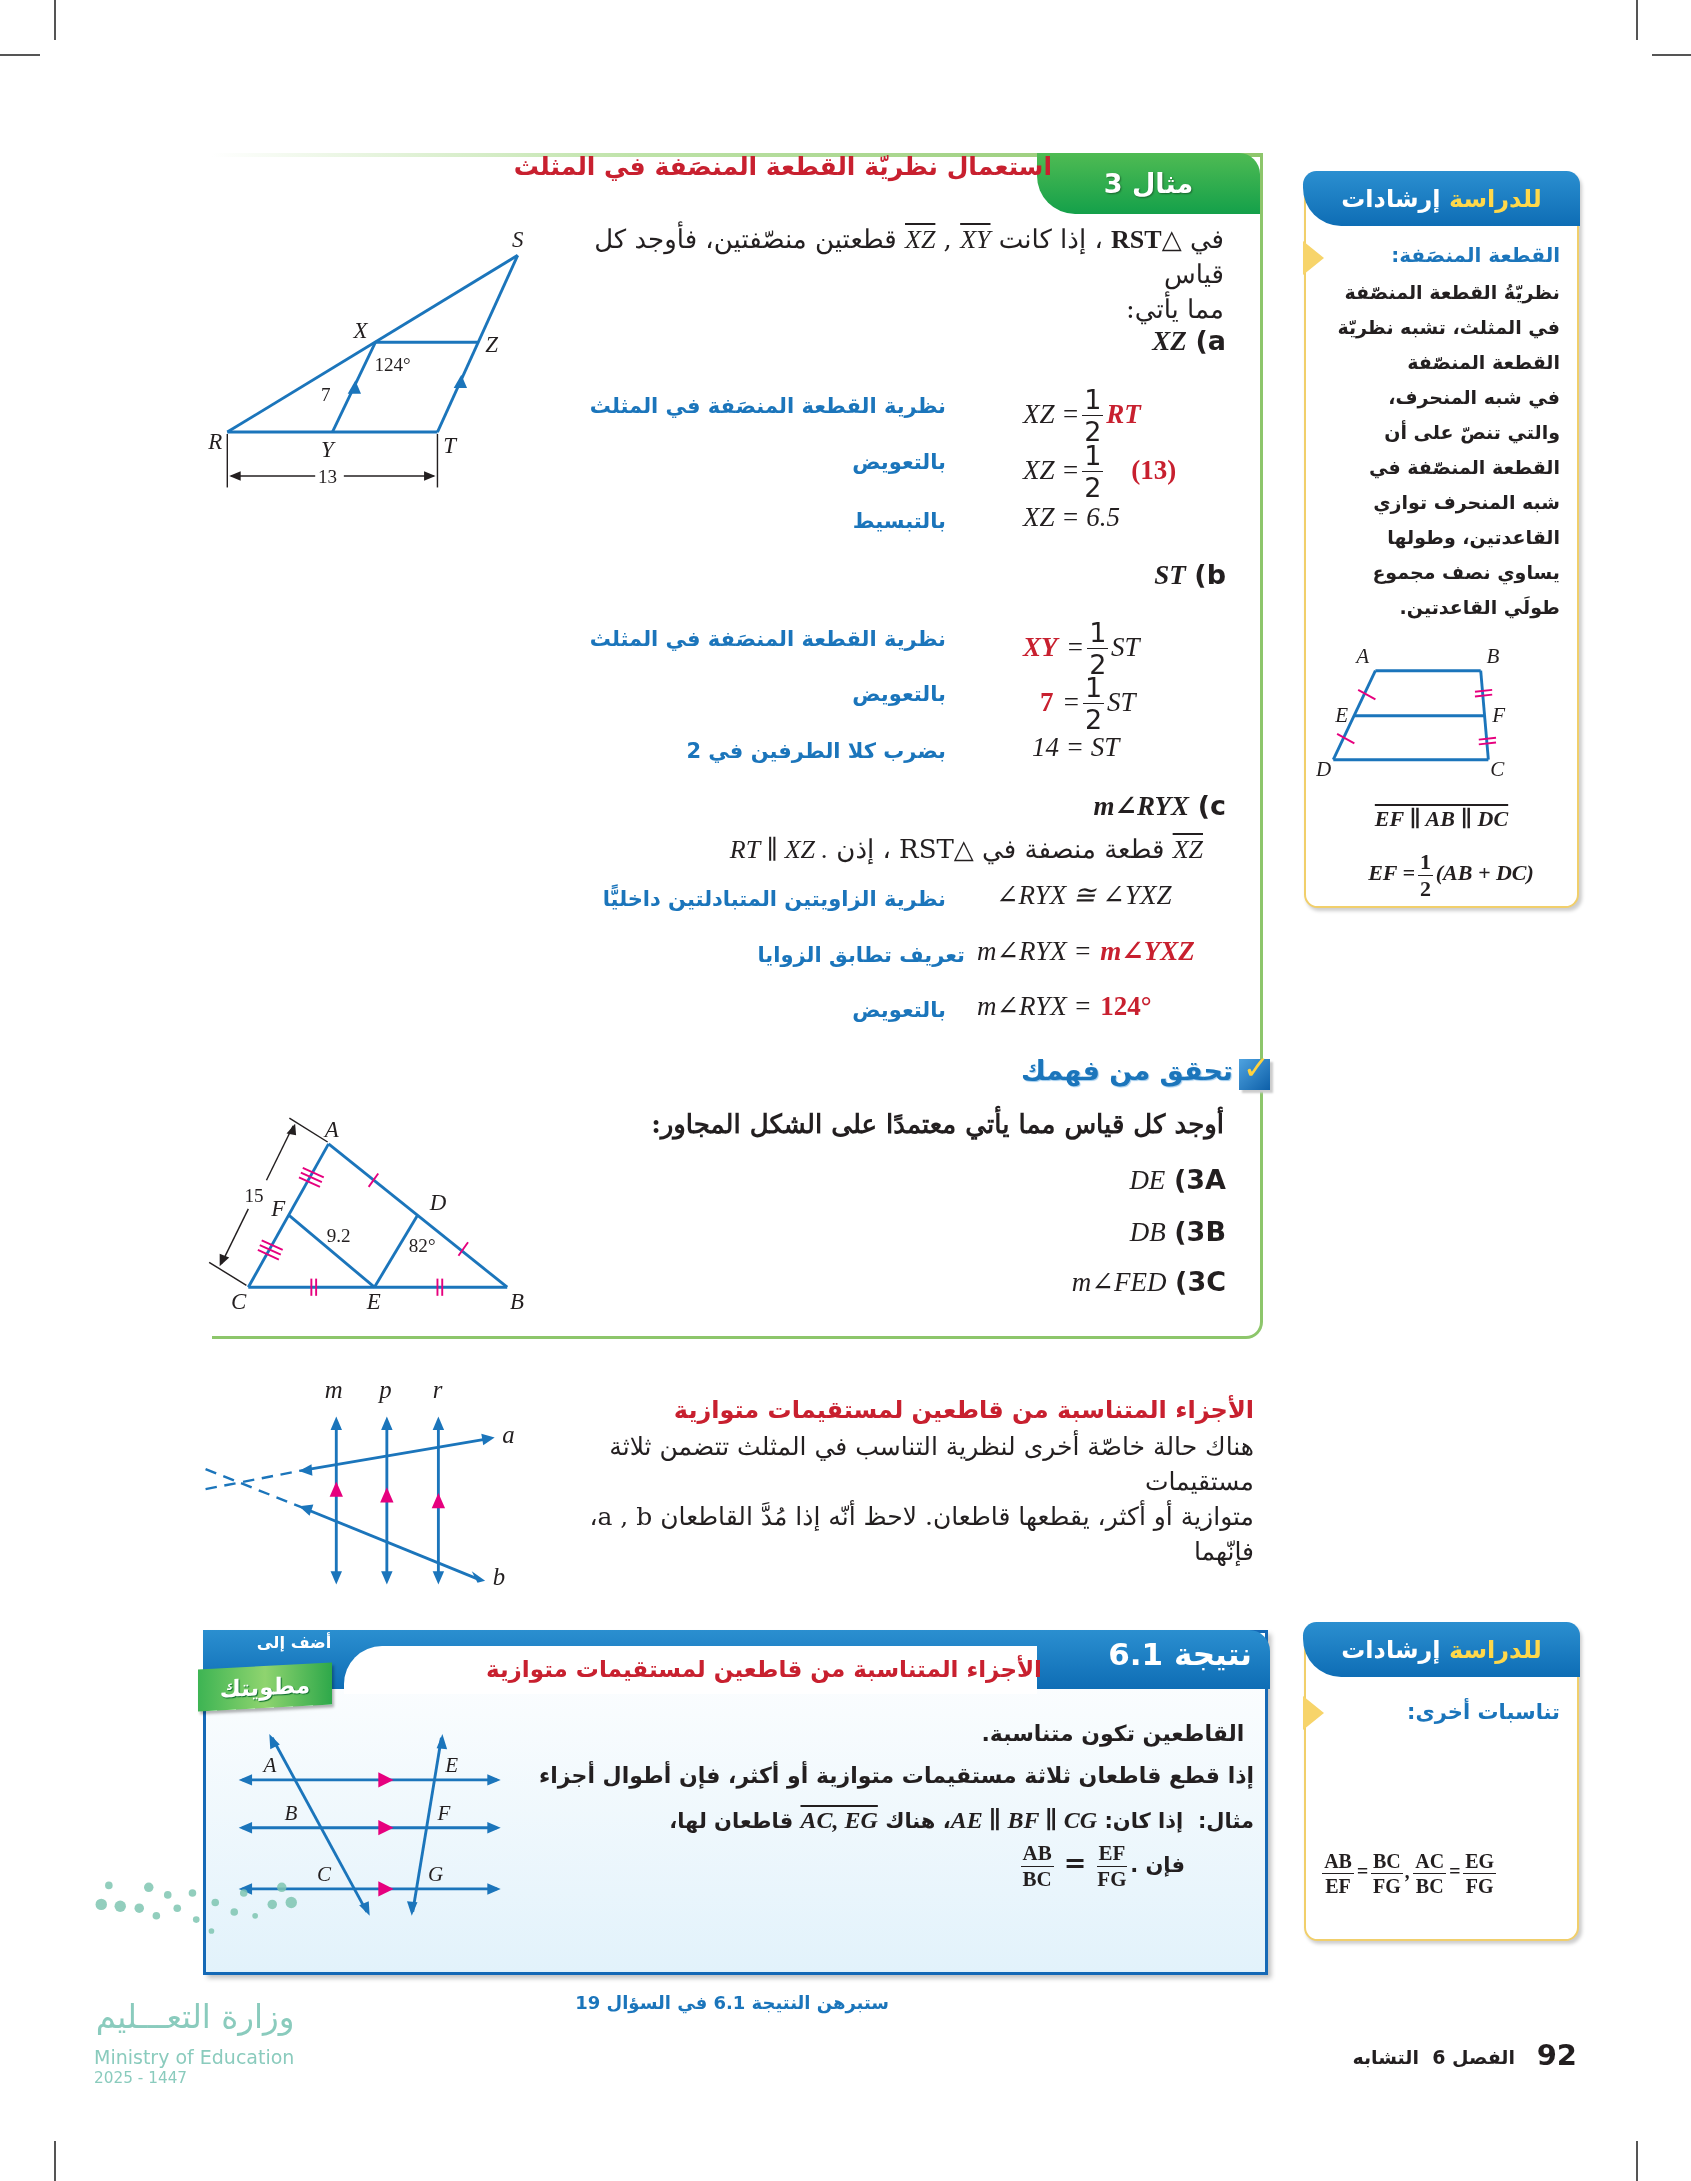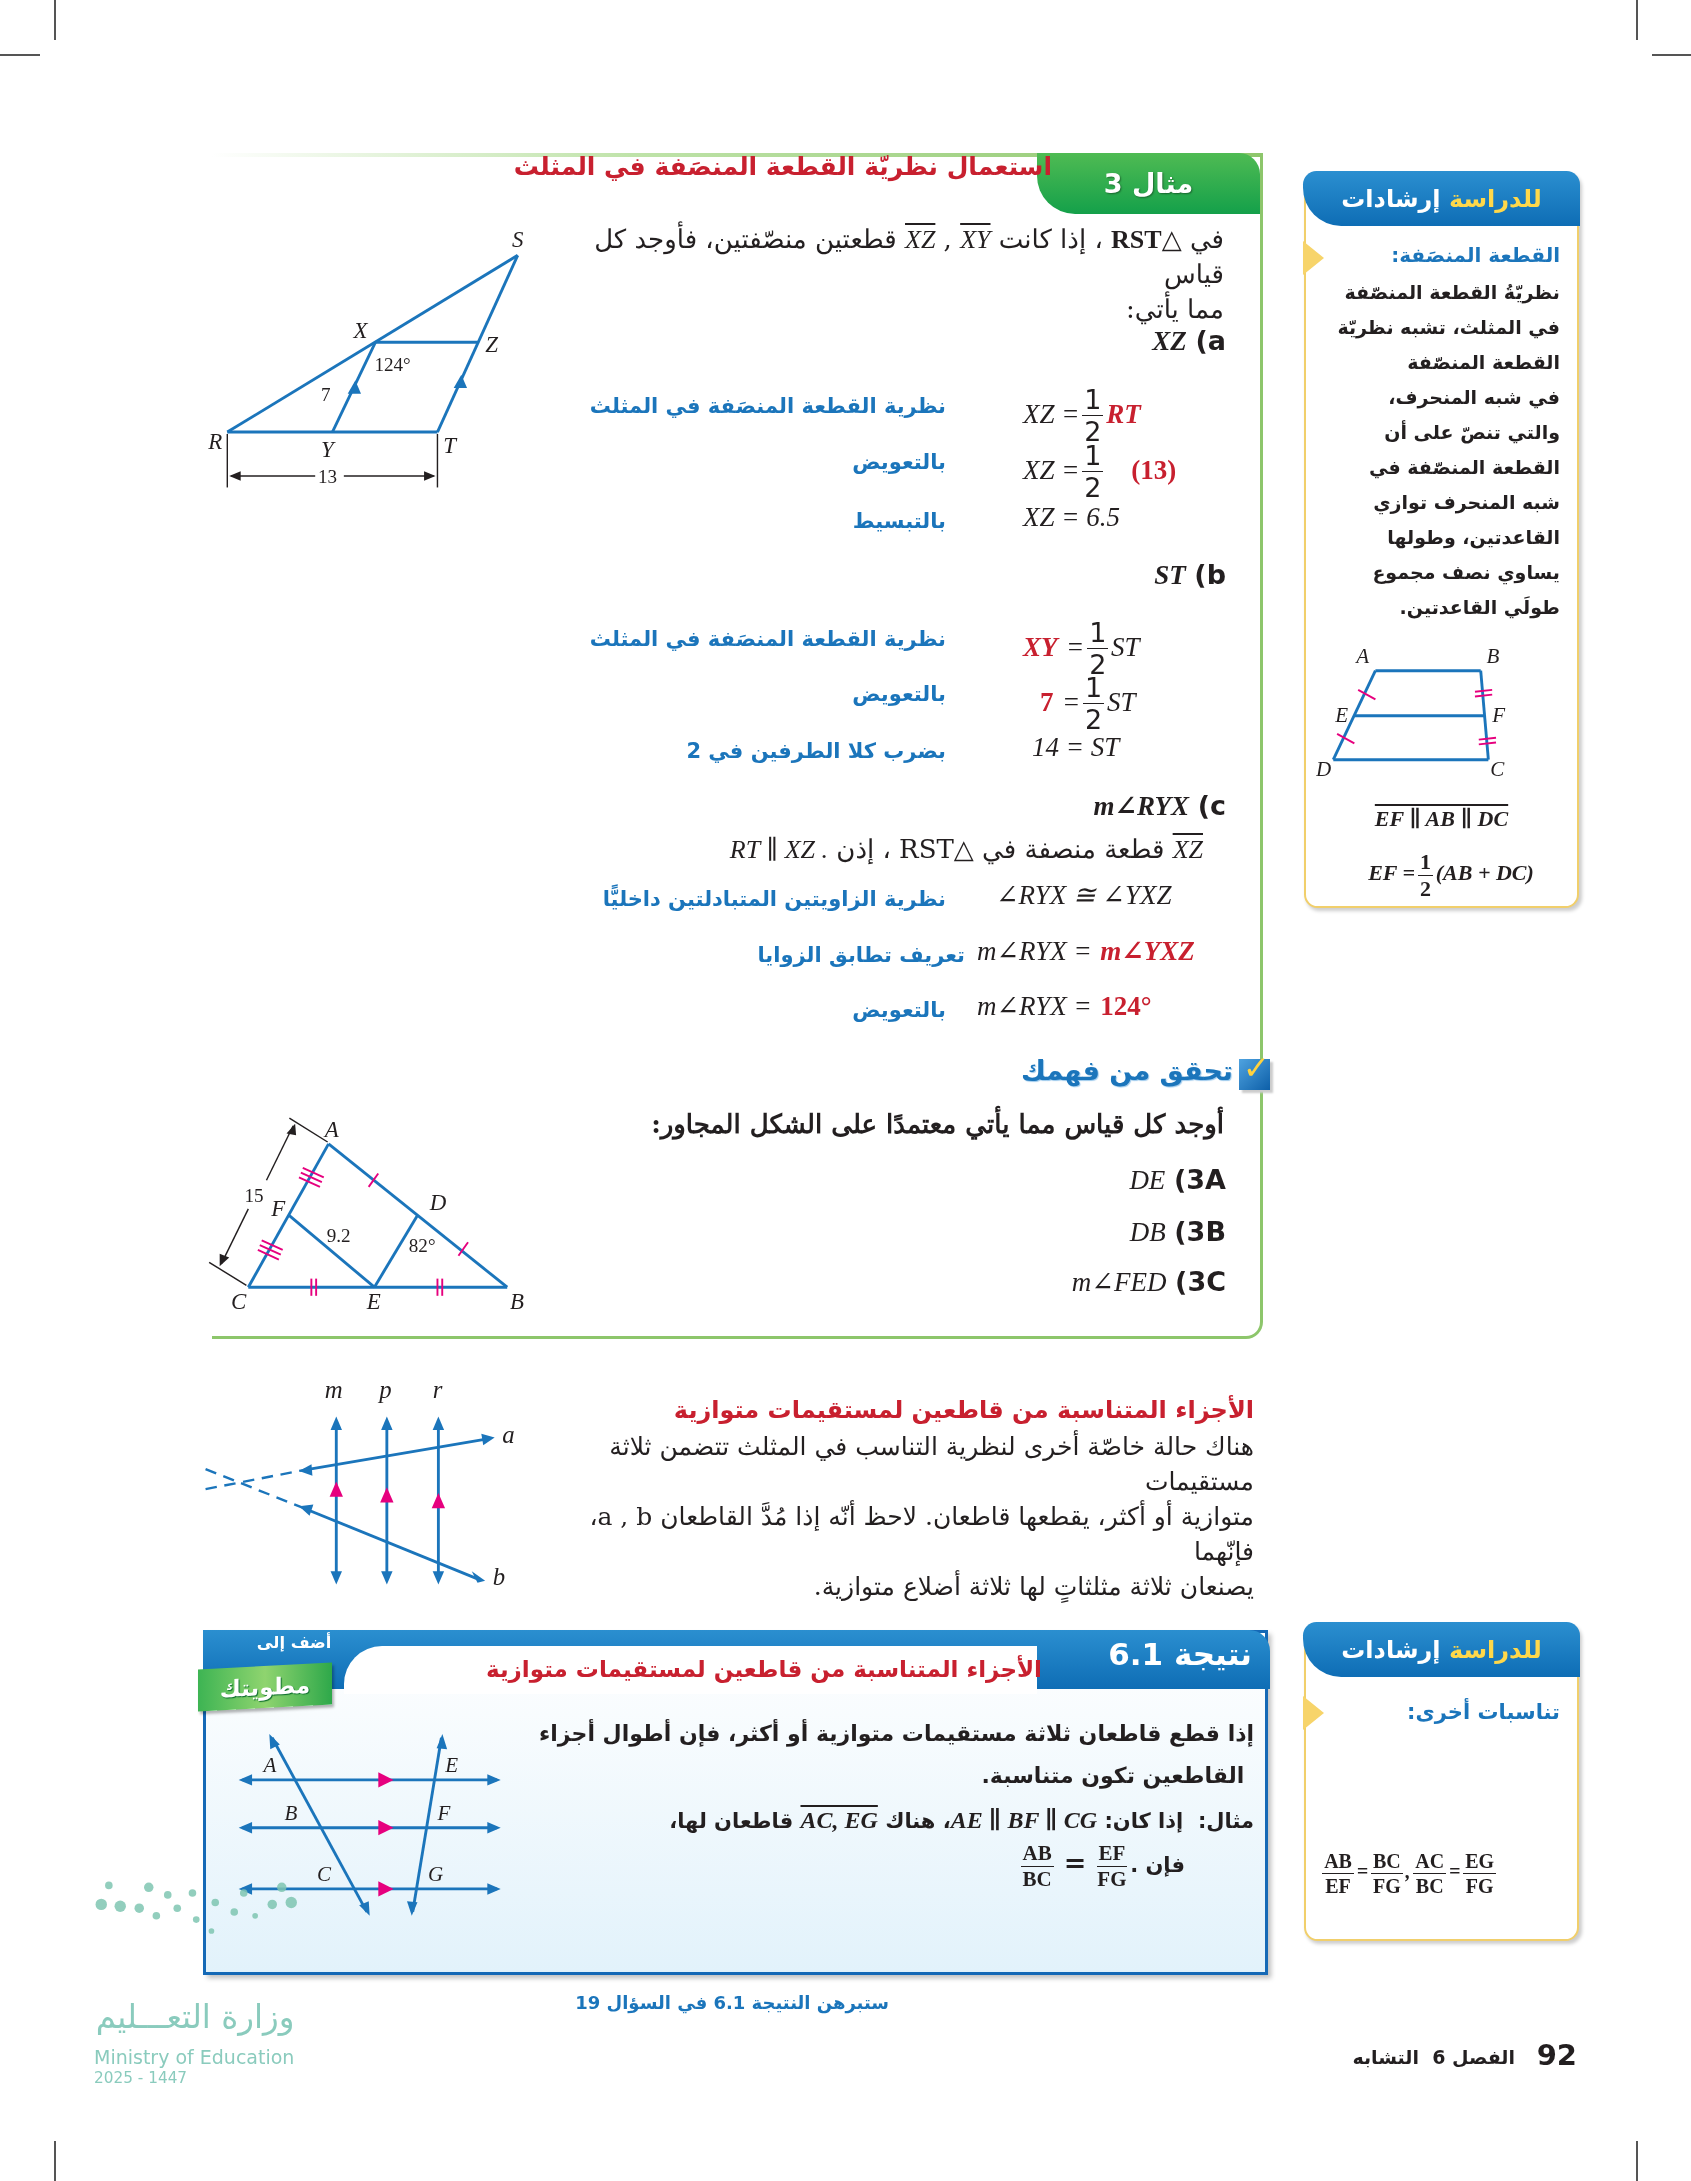--- a/index.html
+++ b/index.html
@@ -222,21 +222,20 @@
     <text x="56" y="158">15</text>
     <text x="142" y="200">9.2</text>
     <text x="228" y="210">82°</text>
   </g>
 </svg>
 
 <div class="abs" style="right:438px; top:1396px; font-size:24px; font-weight:bold; color:#c8202f; direction:rtl;">الأجزاء المتناسبة من قاطعين لمستقيمات متوازية</div>
 <div class="abs body-text" style="right:438px; top:1429px; width:726px; font-size:25px;">
   <div>هناك حالة خاصّة أخرى لنظرية التناسب في المثلث تتضمن ثلاثة مستقيمات</div>
   <div>متوازية أو أكثر، يقطعها قاطعان. لاحظ أنّه إذا مُدَّ القاطعان a , b، فإنّهما</div>
-  <div>يصنعان ثلاثة مثلثاتٍ لها ثلاثة أضلاع متوازية.</div>
 </div>
 <svg class="abs" style="left:191px; top:1367px;" width="344" height="229" viewBox="0 0 360 240">
   <g stroke="#1b75bb" stroke-width="3">
     <line x1="152" y1="58" x2="152" y2="222"></line>
     <line x1="205" y1="58" x2="205" y2="222"></line>
     <line x1="259" y1="58" x2="259" y2="222"></line>
     <line x1="118" y1="108" x2="312" y2="75"></line>
     <line x1="118" y1="148" x2="300" y2="222"></line>
   </g>
   <g stroke="#1b75bb" stroke-width="2.5" stroke-dasharray="12 8">
@@ -276,22 +275,22 @@
 <div class="abs cor-title">الأجزاء المتناسبة من قاطعين لمستقيمات متوازية</div>
 
 <div class="abs foldable">
   <div style="position:absolute; right:9.6px; top:-5.7px; color:#fff; font-weight:bold; font-size:16.3px; direction:rtl;">أضف إلى</div>
   <div style="position:absolute; left:1.9px; top:27px; width:134px; height:42px; background:linear-gradient(90deg,#3db453,#8fd46f 50%,#2ea84a); transform:skewY(-3deg); box-shadow:1.9px 2.9px 2.9px rgba(0,0,0,.3); display:flex; align-items:center; justify-content:center;">
     <span style="color:#fff; font-weight:bold; font-size:23px; direction:rtl; text-shadow:1px 1px 1px #0a6b2a;">مطويتك</span>
   </div>
 </div>
 
 <div class="abs" style="right:438px; top:1713px; font-size:22px; font-weight:bold; direction:rtl; line-height:42px; text-align:right;">
+  <div style="margin-right:9.6px;">القاطعين تكون متناسبة.</div>
   <div>إذا قطع قاطعان ثلاثة مستقيمات متوازية أو أكثر، فإن أطوال أجزاء</div>
-  <div style="margin-right:9.6px;">القاطعين تكون متناسبة.</div>
 </div>
 <div class="abs" style="right:438px; top:1805px; font-size:21px; font-weight:bold; direction:rtl; white-space:nowrap;">
   <span>مثال:</span>
   &nbsp;<span>إذا كان:</span>
   <span class="mathb" style="direction:ltr; unicode-bidi:embed; font-size:24px;">AE ∥ BF ∥ CG</span><span>، هناك</span>
   <span class="mathb" style="direction:ltr; unicode-bidi:embed; font-size:24px; text-decoration:overline;">AC, EG</span>
   <span>قاطعان لها،</span>
 </div>
 <div class="abs" style="right:507px; top:1843px; font-size:21px; font-weight:bold; direction:rtl; white-space:nowrap;">
   <span>فإن</span>

